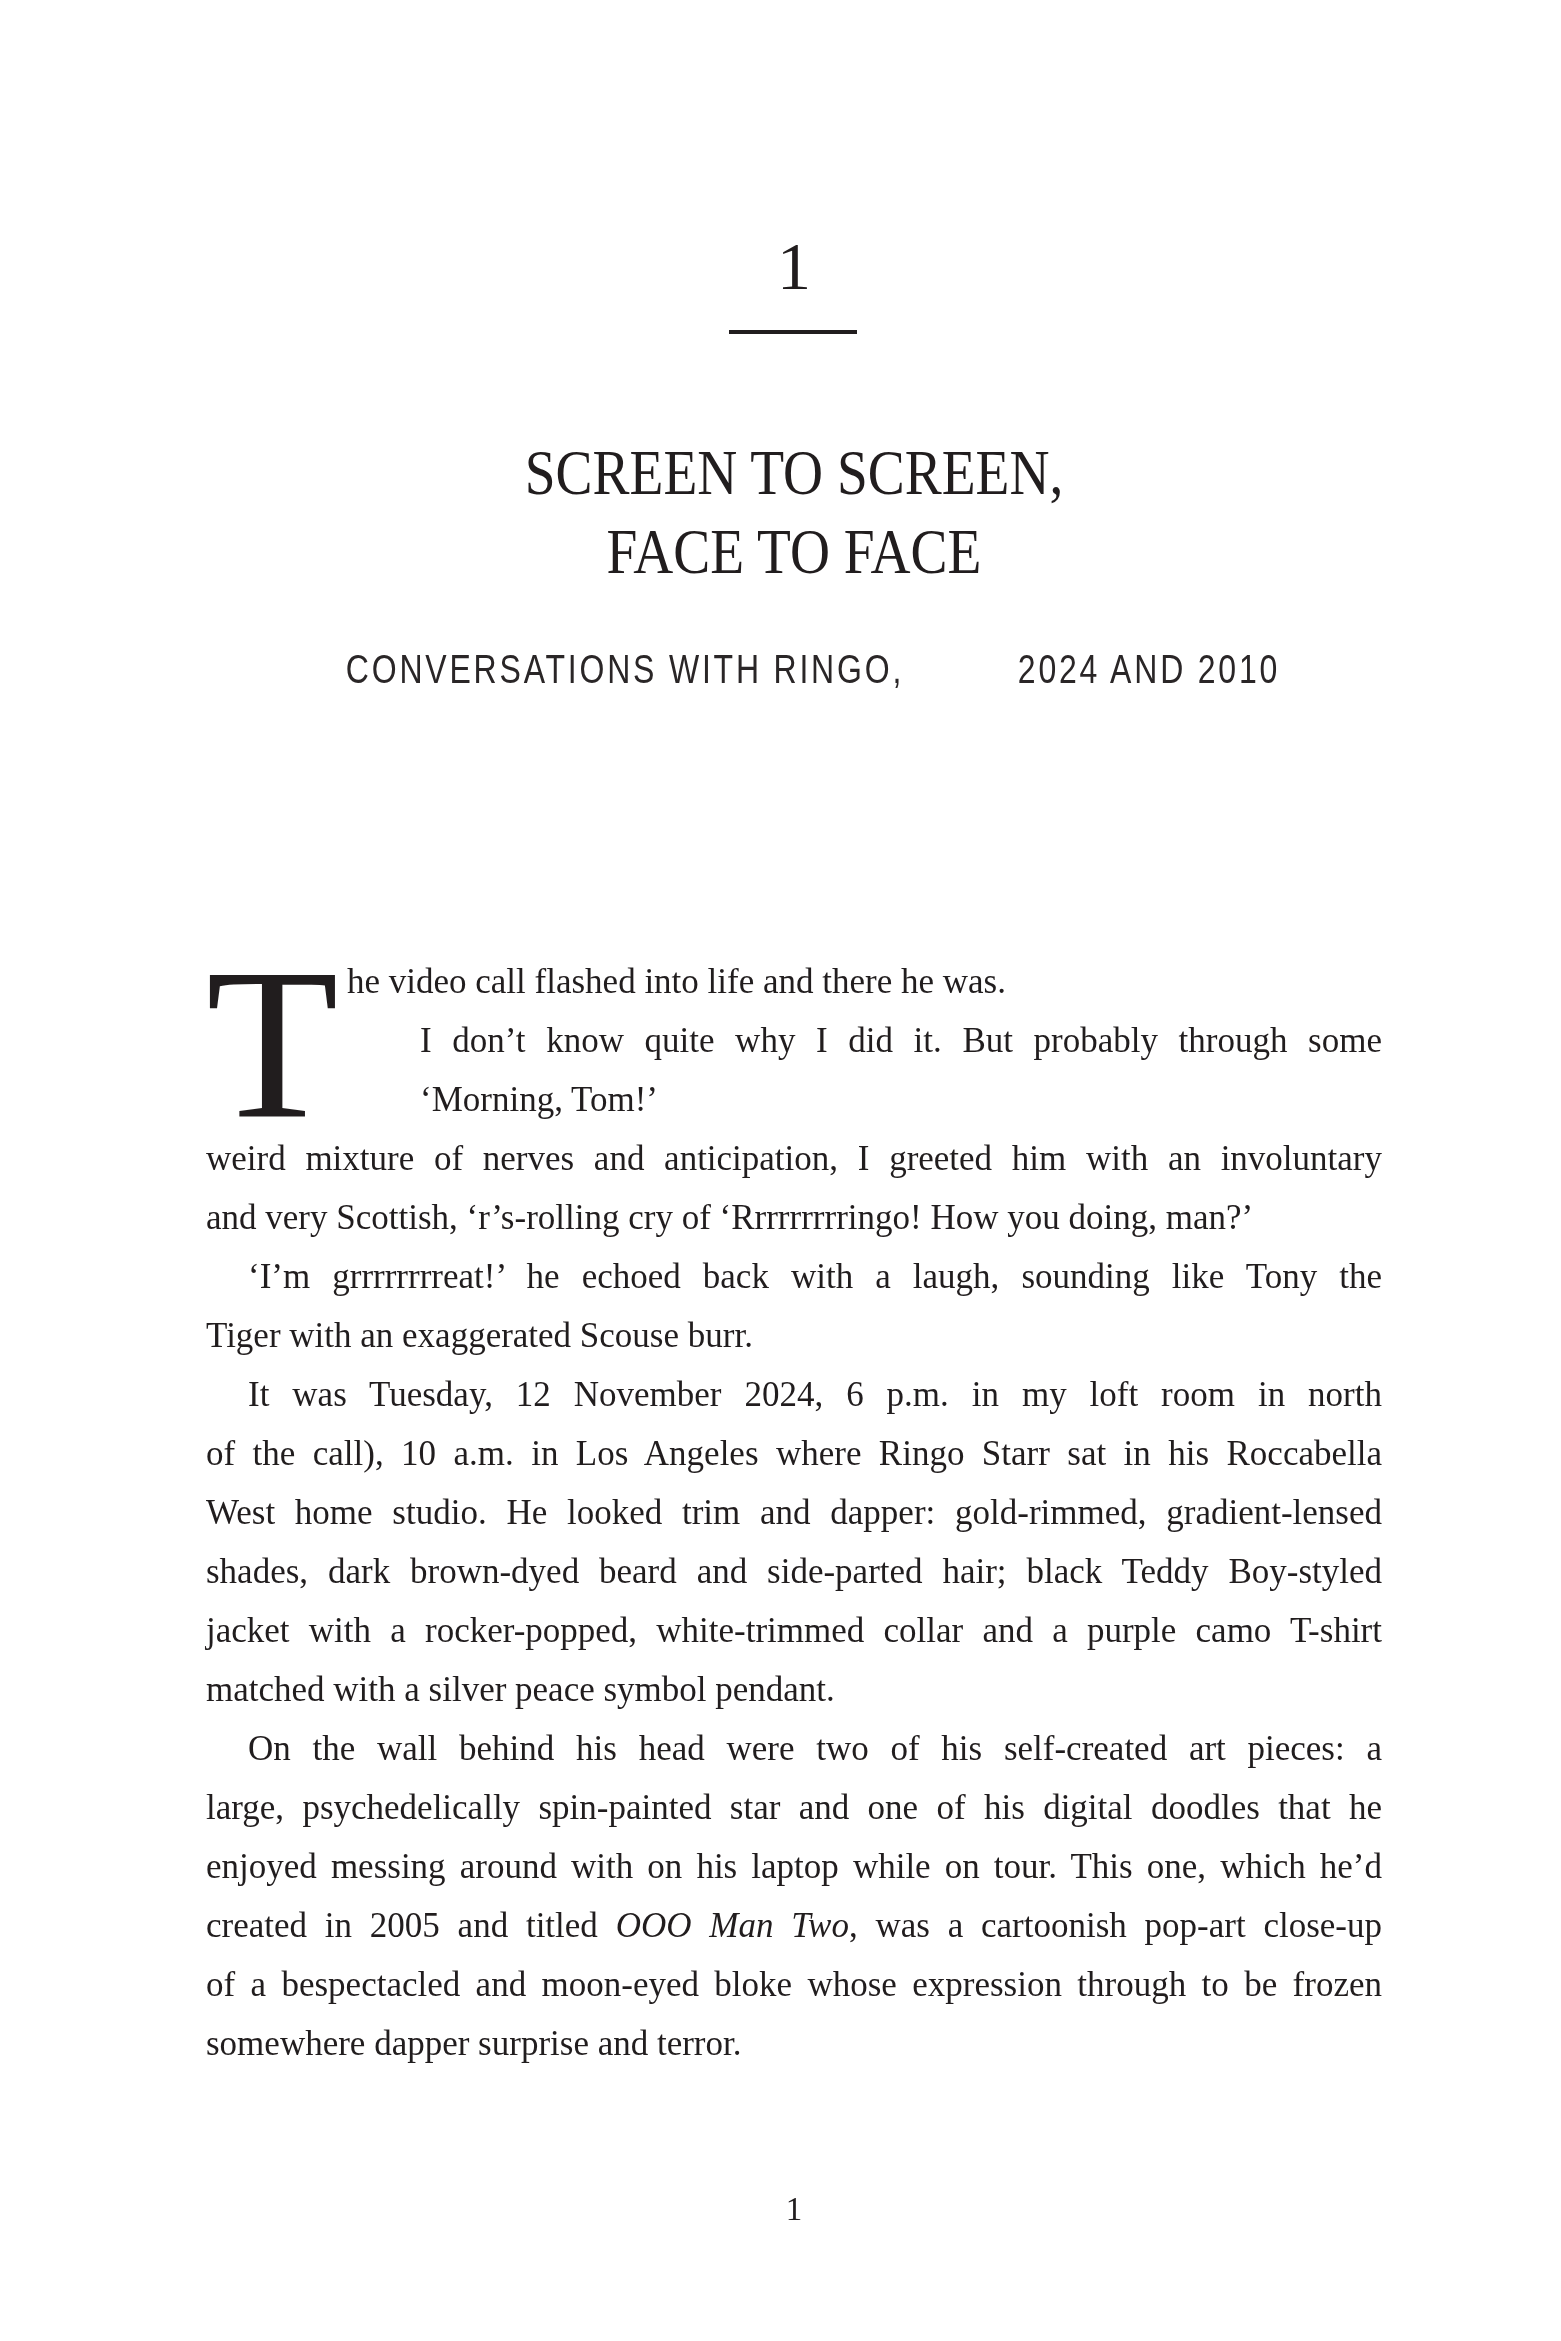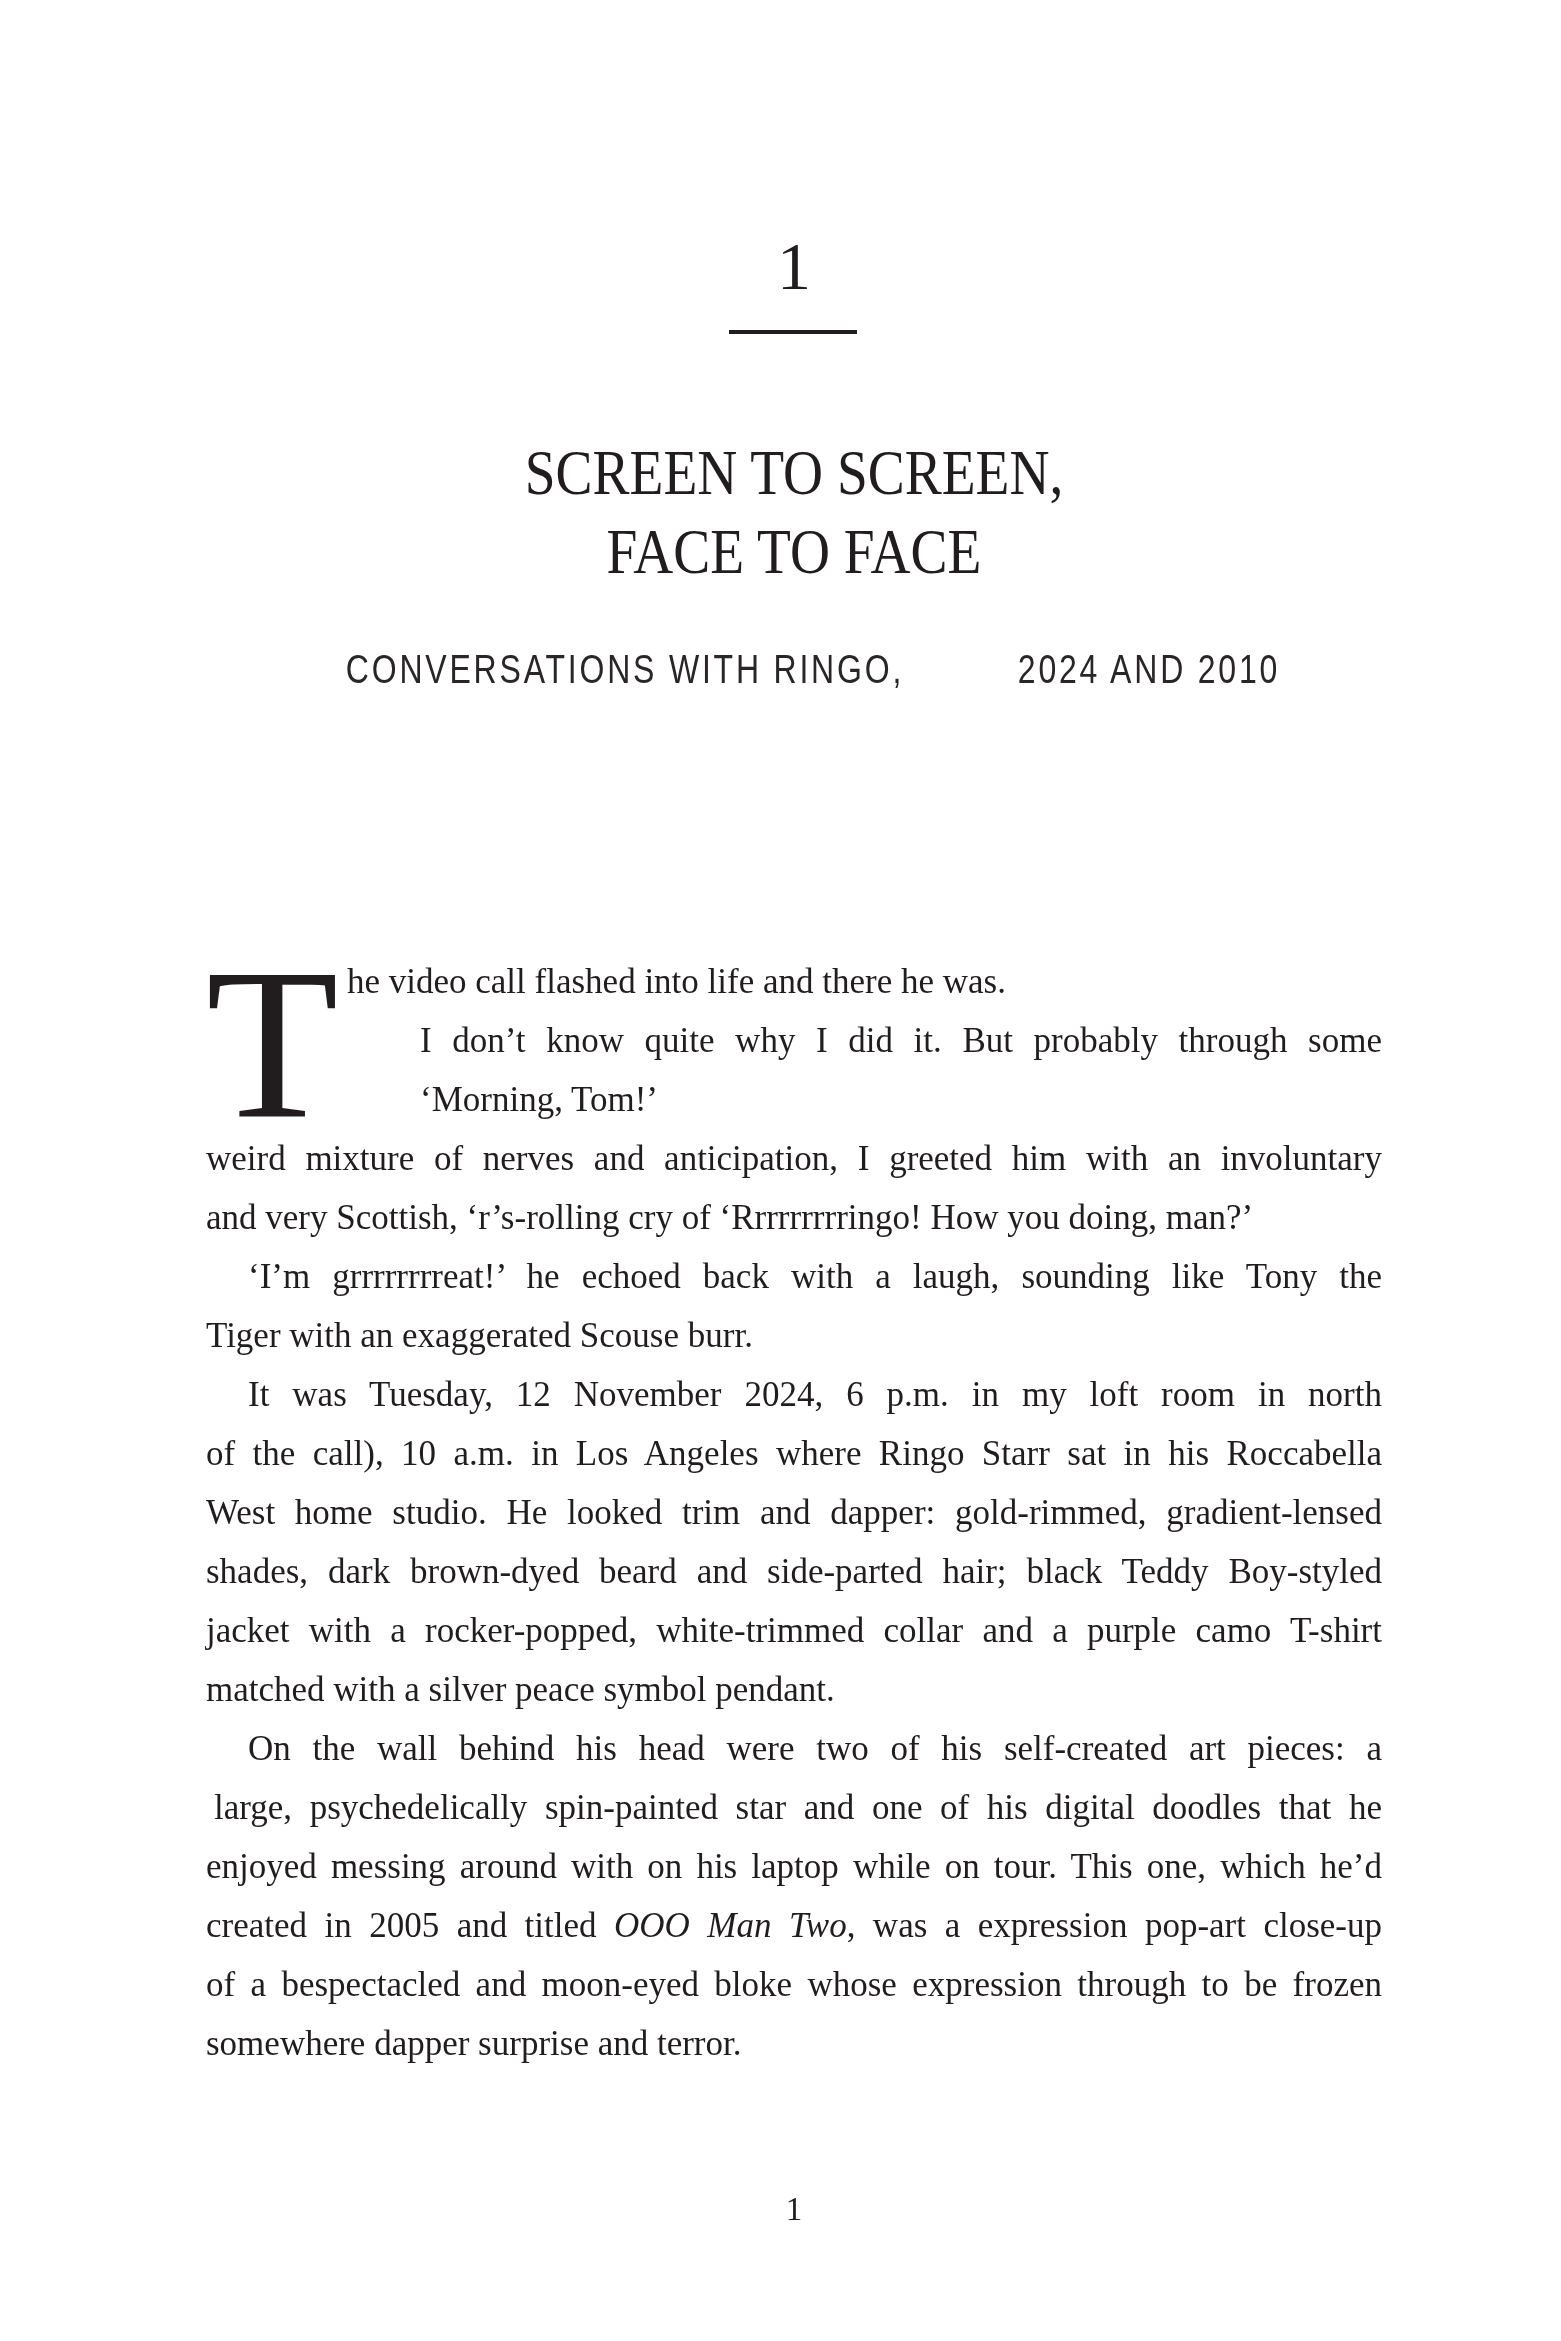--- a/index.html
+++ b/index.html
@@ -123,23 +123,23 @@
       <div class="line" style="margin-left: 0px;"><span>and very Scottish, ‘r’s-rolling cry of ‘Rrrrrrrrringo! How you doing, man?’</span></div>
       <div class="line j" style="margin-left: 42px;"><span>‘I’m grrrrrrrreat!’ he echoed back with a laugh, sounding like Tony the</span></div>
       <div class="line" style="margin-left: 0px;"><span>Tiger with an exaggerated Scouse burr.</span></div>
       <div class="line j" style="margin-left: 42px;"><span>It was Tuesday, 12 November 2024, 6 p.m. in my loft room in north</span></div>
       <div class="line j" style="margin-left: 0px;"><span>of the call), 10 a.m. in Los Angeles where Ringo Starr sat in his Roccabella</span></div>
       <div class="line j" style="margin-left: 0px;"><span>West home studio. He looked trim and dapper: gold-rimmed, gradient-lensed</span></div>
       <div class="line j" style="margin-left: 0px;"><span>shades, dark brown-dyed beard and side-parted hair; black Teddy Boy-styled</span></div>
       <div class="line j" style="margin-left: 0px;"><span>jacket with a rocker-popped, white-trimmed collar and a purple camo T-shirt</span></div>
       <div class="line" style="margin-left: 0px;"><span>matched with a silver peace symbol pendant.</span></div>
       <div class="line j" style="margin-left: 42px;"><span>On the wall behind his head were two of his self-created art pieces: a</span></div>
-      <div class="line j" style="margin-left: 8px;"><span>large, psychedelically spin-painted star and one of his digital doodles that he</span></div>
+      <div class="line j" style="margin-left: 0px;"><span>large, psychedelically spin-painted star and one of his digital doodles that he</span></div>
       <div class="line j" style="margin-left: 0px;"><span>enjoyed messing around with on his laptop while on tour. This one, which he’d</span></div>
-      <div class="line j" style="margin-left: 0px;"><span>created in 2005 and titled </span><span class="it">OOO Man Two</span><span>, was a expression pop-art close-up</span></div>
+      <div class="line j" style="margin-left: 0px;"><span>created in 2005 and titled </span><span class="it">OOO Man Two</span><span>, was a cartoonish pop-art close-up</span></div>
       <div class="line j" style="margin-left: 0px;"><span>of a bespectacled and moon-eyed bloke whose expression through to be frozen</span></div>
       <div class="line" style="margin-left: 0px;"><span>somewhere dapper surprise and terror.</span></div>
     </div>
 
   <div id="page-number" class="centered-col">1</div>
 
 </div>
 
 
 </body></html>

